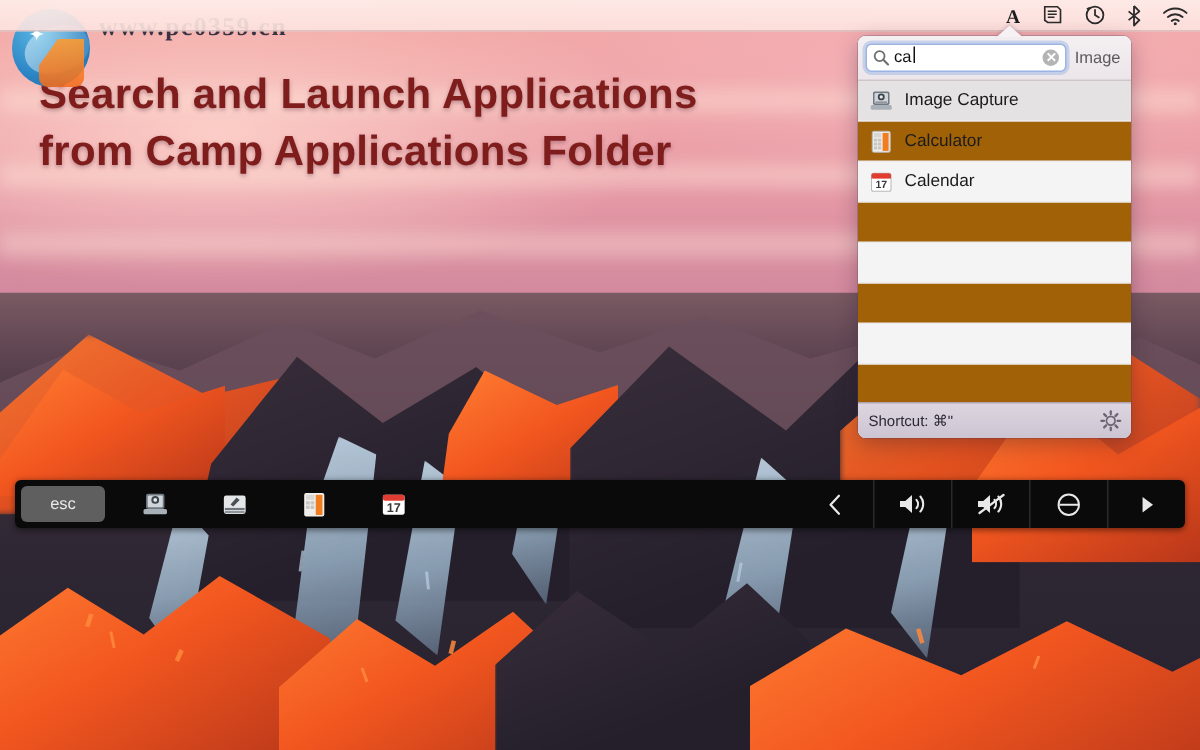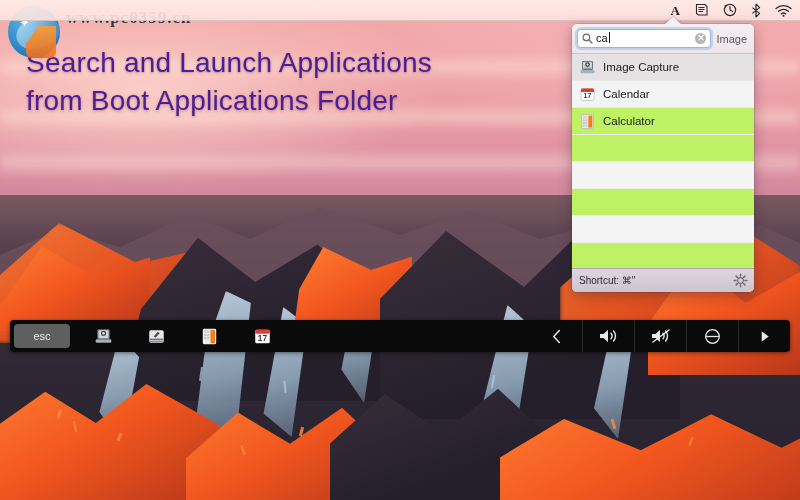--- a/index.html
+++ b/index.html
@@ -105,22 +105,22 @@
     color:#e0392b; letter-spacing:2px; opacity:.88;
     text-shadow:0 1px 0 rgba(255,255,255,.25);
   }
   .wm-url {
     font-family:"Liberation Serif", serif; font-weight:bold; font-size:17px; line-height:18px;
     letter-spacing:1px; color:#0f172a; opacity:.82; margin-top:1px;
   }
 
   
   #headline {
-    position:absolute; left:26px; top:44px; z-index:20; color:#4c1d95;
-    font-size:28px; line-height:38px; font-weight:400;
+    position:absolute; left:26px; top:44px; z-index:20; color:#7f1d1d;
+    font-size:28px; line-height:38px; font-weight:700;
     text-shadow:0 1px 3px rgba(110,60,70,.45);
     letter-spacing:.2px; max-width:480px;
   }
   #headline .l2 { display:block; }
 
   
   #popover {
     position:absolute; left:572px; top:24px; width:182px; height:268px; z-index:50;
     background:#fbfbfb; border-radius:5px;
     box-shadow:0 4px 14px rgba(40,20,40,.34), 0 0 0 .5px rgba(90,70,90,.35);
@@ -151,21 +151,21 @@
     display:inline-block; width:1px; height:11px; background:#111;
     vertical-align:-1px; margin-left:1px;
   }
   .clear-btn {
     flex:0 0 auto; width:11px; height:11px; border-radius:50%; background:#b4b4b4;
     color:#fff; font-size:9px; line-height:11px; text-align:center; font-weight:bold;
     cursor:default;
   }
   .cancel-btn { flex:0 0 auto; font-size:11px; color:#5d5a60; padding:0 1px; }
 
-  .results { flex:1 1 auto; background:#bef264; overflow:hidden; }
+  .results { flex:1 1 auto; background:#a16207; overflow:hidden; }
   .res-row {
     height:27px; display:flex; align-items:center; gap:7px; padding:0 7px;
     font-size:11.5px; color:#1b1b1b; border-bottom:.5px solid #eceaea;
   }
   .res-row.alt { background:#f5f4f5; }
   .res-row.sel { background:#e4e2e3; }
   .res-row .ic { flex:0 0 auto; width:17px; height:17px; display:block; }
 
   .pop-foot {
     height:24px; flex:0 0 auto;
@@ -314,21 +314,21 @@
     <div class="star">✦</div>
     <div class="orange"></div>
   </div>
   <div class="wm-text">
     <div class="wm-url">www.pc0359.cn</div>
   </div>
 </div>
 
 <div id="headline">
   <span class="l1">Search and Launch Applications</span>
-  <span class="l2">from Boot Applications Folder</span>
+  <span class="l2">from Camp Applications Folder</span>
 </div>
 
 <div id="pop-arrow"></div>
 <div id="popover">
 
   <div class="pop-head">
     <div class="searchfield">
       <span class="mag">
         <svg width="11" height="11" viewBox="0 0 11 11">
           <circle cx="4.4" cy="4.4" r="3.3" fill="none" stroke="#6e6e6e" stroke-width="1.2"></circle>
@@ -350,50 +350,50 @@
           <rect x="3" y="2" width="11" height="9" rx="1.2" fill="#6f7780"></rect>
           <rect x="4" y="3" width="9" height="7" rx=".8" fill="#cfd5da"></rect>
           <circle cx="8.5" cy="5.6" r="2.3" fill="#3c4349"></circle>
           <circle cx="8.5" cy="5.6" r="1.1" fill="#e8eaec"></circle>
           <rect x="4.6" y="8.6" width="7.8" height="1.2" fill="#8f969d"></rect>
         </svg>
       </span>
       <span>Image Capture</span>
     </div>
 
-
-    <div class="res-row alt">
-      <span class="ic">
-        <svg viewBox="0 0 17 17" width="17" height="17">
-          <rect x="2" y="2.5" width="13" height="12" rx="1.4" fill="#fff" stroke="#b9b9b9" stroke-width=".7"></rect>
-          <rect x="2" y="2.5" width="13" height="3.4" rx="1.4" fill="#e03c31"></rect>
-          <rect x="2" y="5" width="13" height="1" fill="#e03c31"></rect>
-          <text x="8.5" y="12.4" font-family="Liberation Sans, sans-serif" font-size="7" font-weight="bold" text-anchor="middle" fill="#3a3a3a">17</text>
-        </svg>
-      </span>
-      <span>Calendar</span>
-    </div>
 
     <div class="res-row">
       <span class="ic">
         <svg viewBox="0 0 17 17" width="17" height="17">
           <rect x="2.5" y="1.5" width="12" height="14" rx="1.2" fill="#efeeec" stroke="#b7b4b0" stroke-width=".7"></rect>
           <rect x="3.6" y="2.6" width="5" height="3" fill="#d9d7d4"></rect>
           <rect x="9.4" y="2.6" width="4" height="12" fill="#f07d1e"></rect>
           <rect x="3.6" y="6.4" width="2.2" height="2" fill="#c9c6c2"></rect>
           <rect x="6.3" y="6.4" width="2.2" height="2" fill="#c9c6c2"></rect>
           <rect x="3.6" y="9" width="2.2" height="2" fill="#c9c6c2"></rect>
           <rect x="6.3" y="9" width="2.2" height="2" fill="#c9c6c2"></rect>
           <rect x="3.6" y="11.6" width="2.2" height="2" fill="#c9c6c2"></rect>
           <rect x="6.3" y="11.6" width="2.2" height="2" fill="#c9c6c2"></rect>
         </svg>
       </span>
       <span>Calculator</span>
     </div>
 
+    <div class="res-row alt">
+      <span class="ic">
+        <svg viewBox="0 0 17 17" width="17" height="17">
+          <rect x="2" y="2.5" width="13" height="12" rx="1.4" fill="#fff" stroke="#b9b9b9" stroke-width=".7"></rect>
+          <rect x="2" y="2.5" width="13" height="3.4" rx="1.4" fill="#e03c31"></rect>
+          <rect x="2" y="5" width="13" height="1" fill="#e03c31"></rect>
+          <text x="8.5" y="12.4" font-family="Liberation Sans, sans-serif" font-size="7" font-weight="bold" text-anchor="middle" fill="#3a3a3a">17</text>
+        </svg>
+      </span>
+      <span>Calendar</span>
+    </div>
+
     <div class="res-row"></div>
     <div class="res-row alt"></div>
     <div class="res-row"></div>
     <div class="res-row alt"></div>
 
   </div>
 
   <div class="pop-foot">
     <span class="shortcut-label">Shortcut: ⌘"</span>
     <span class="gear">

